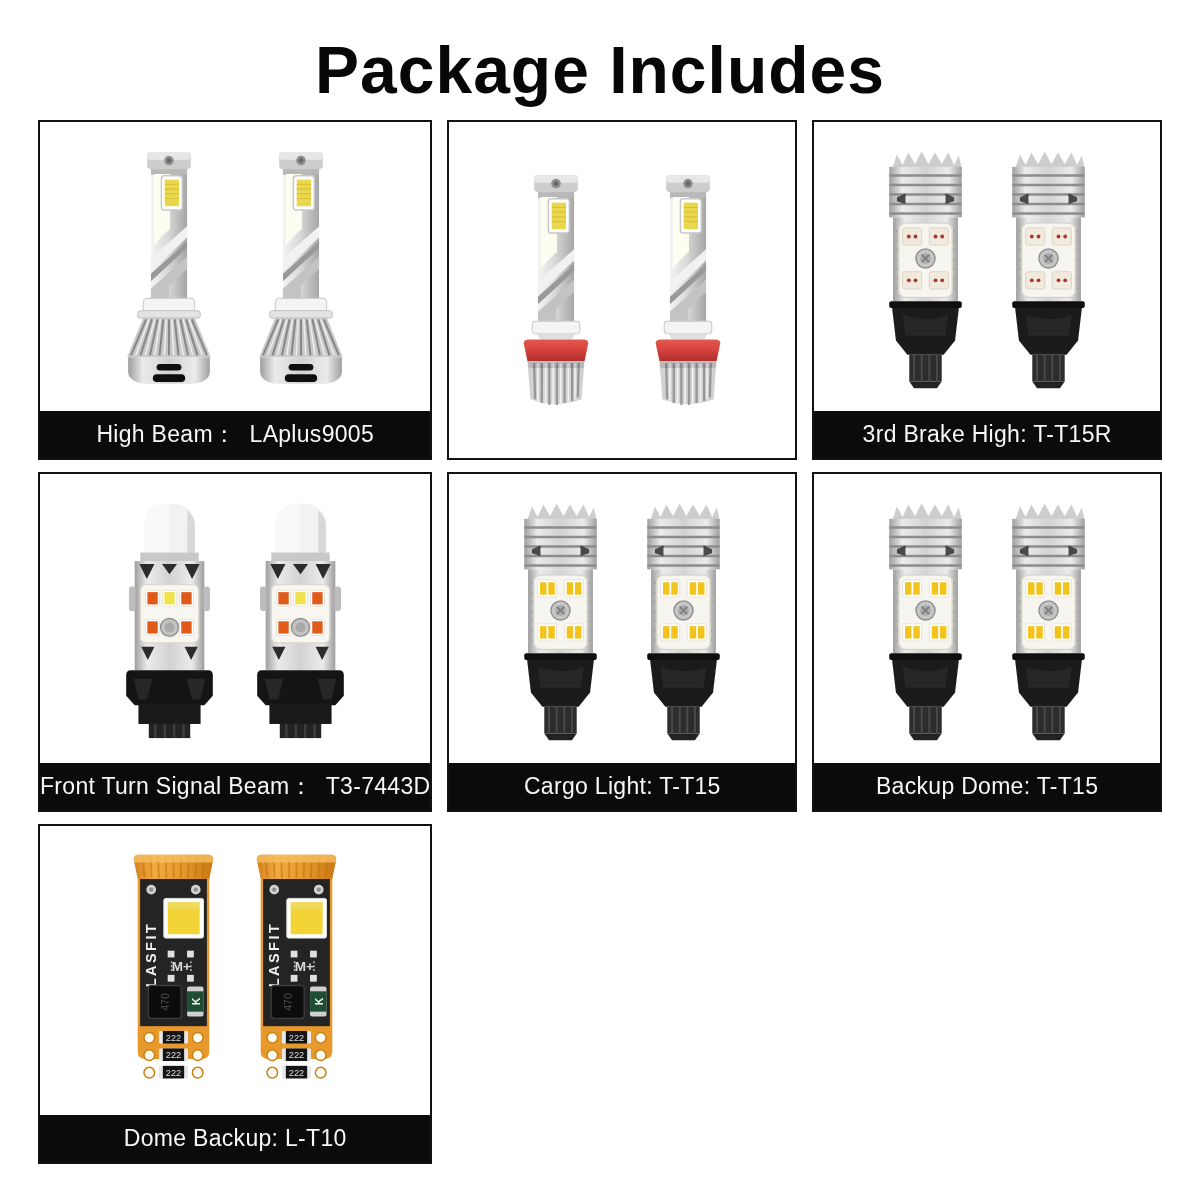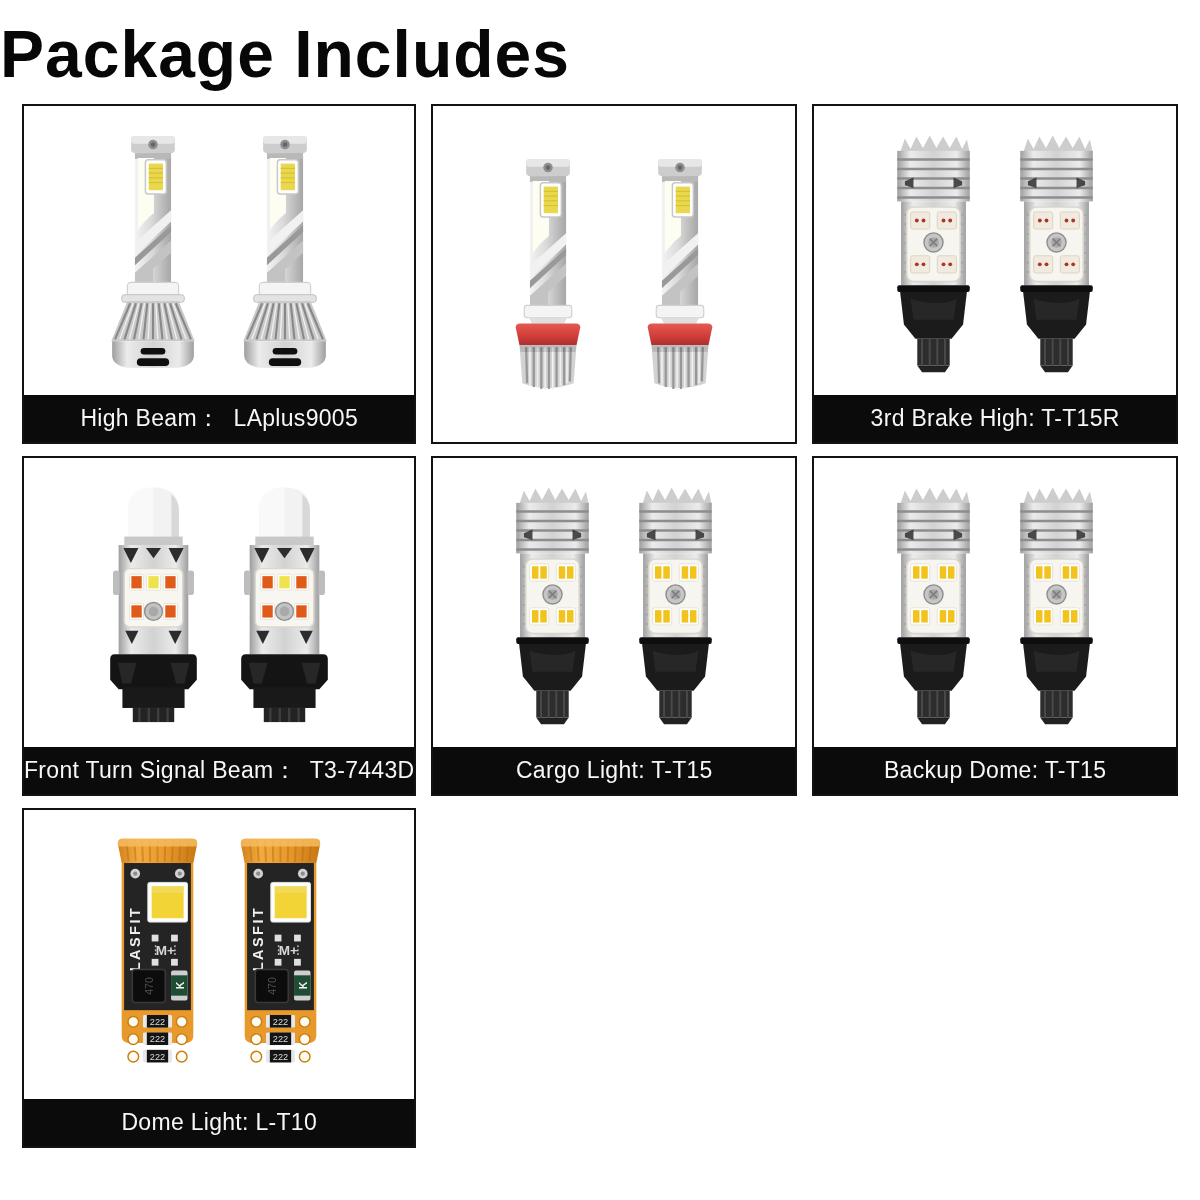--- a/index.html
+++ b/index.html
@@ -2,26 +2,26 @@
 <html><head>
 <meta charset="utf-8">
 <style>
   html,body{margin:0;padding:0;}
   body{
     width:1200px;height:1200px;background:#ffffff;
     font-family:"Liberation Sans","DejaVu Sans",sans-serif;
     -webkit-font-smoothing:antialiased;overflow:hidden;
   }
   .title{
-    padding-top:16px;height:104px;box-sizing:border-box;
-    font-size:66px;font-weight:800;letter-spacing:1px;color:#070707;
+    text-align:center;padding-top:16px;height:104px;box-sizing:border-box;
+    font-size:66px;font-weight:800;letter-spacing:1px;color:#070707;margin-top:16px;
   }
   .grid{
     display:grid;grid-template-columns:repeat(3,1fr);
-    grid-template-rows:repeat(3,340px);gap:12px 15px;margin:0 22px;
+    grid-template-rows:repeat(3,340px);gap:12px 15px;margin:0 38px;
   }
   .cell{
     border:2px solid #121212;background:#ffffff;
     display:flex;flex-direction:column;box-sizing:border-box;
   }
   .products{
     flex:1;display:flex;align-items:center;justify-content:center;gap:18px;
   }
   .products.gap-lg{gap:26px;}
   .label{
@@ -381,16 +381,16 @@
 
   <div class="cell">
     <div class="products gap-lg">
       <svg viewBox="0 0 100 250" width="97" height="242">
           <use href="#bulb-t10"></use>
         </svg>
       <svg viewBox="0 0 100 250" width="97" height="242">
           <use href="#bulb-t10"></use>
         </svg>
     </div>
-    <div class="label">Dome Light: L-T10</div>
+    <div class="label">Dome Backup: L-T10</div>
   </div>
 
 </div>
 
 </body></html>

